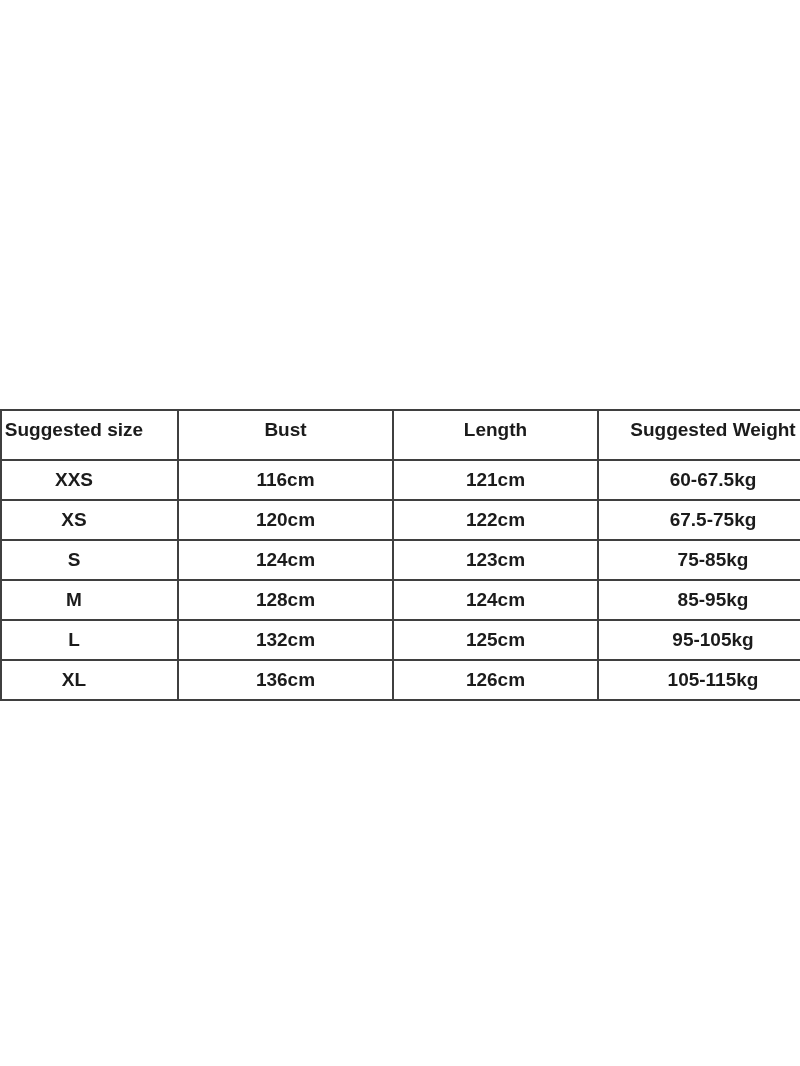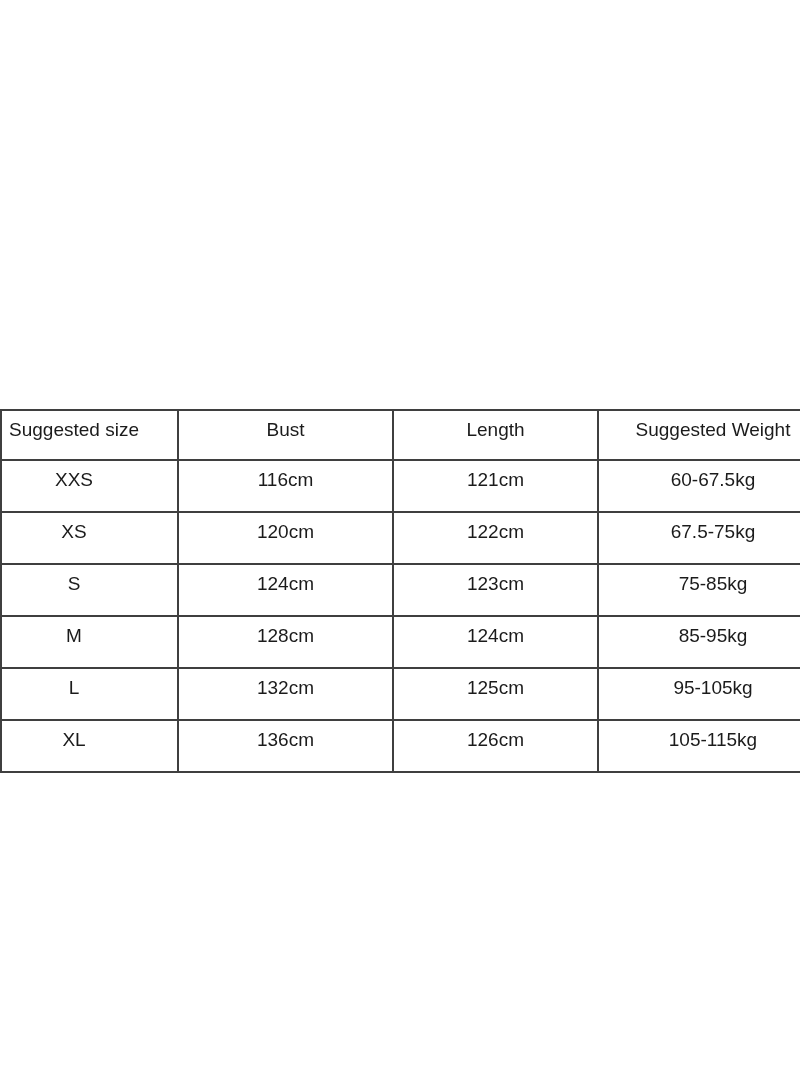--- a/index.html
+++ b/index.html
@@ -30,25 +30,25 @@
     color: #1b1b1b;
     font-size: 19px;
     line-height: 24px;
   }
   table.size-chart th,
   table.size-chart td {
     border: 2px solid #3f3f3f;
     text-align: center;
     vertical-align: top;
     padding-top: 7px;
-    font-weight: normal;
+    font-weight: bold;
     background: #ffffff;
   }
   table.size-chart th { height: 50px; }
-  table.size-chart td { height: 52px; }
+  table.size-chart td { height: 40px; }
   
   table.size-chart th.col-size,
   table.size-chart td.col-size { padding-right: 31px; }
   col.c1 { width: 177px; }
   col.c2 { width: 215px; }
   col.c3 { width: 205px; }
   col.c4 { width: 230px; }
 </style>
 </head>
 <body>

